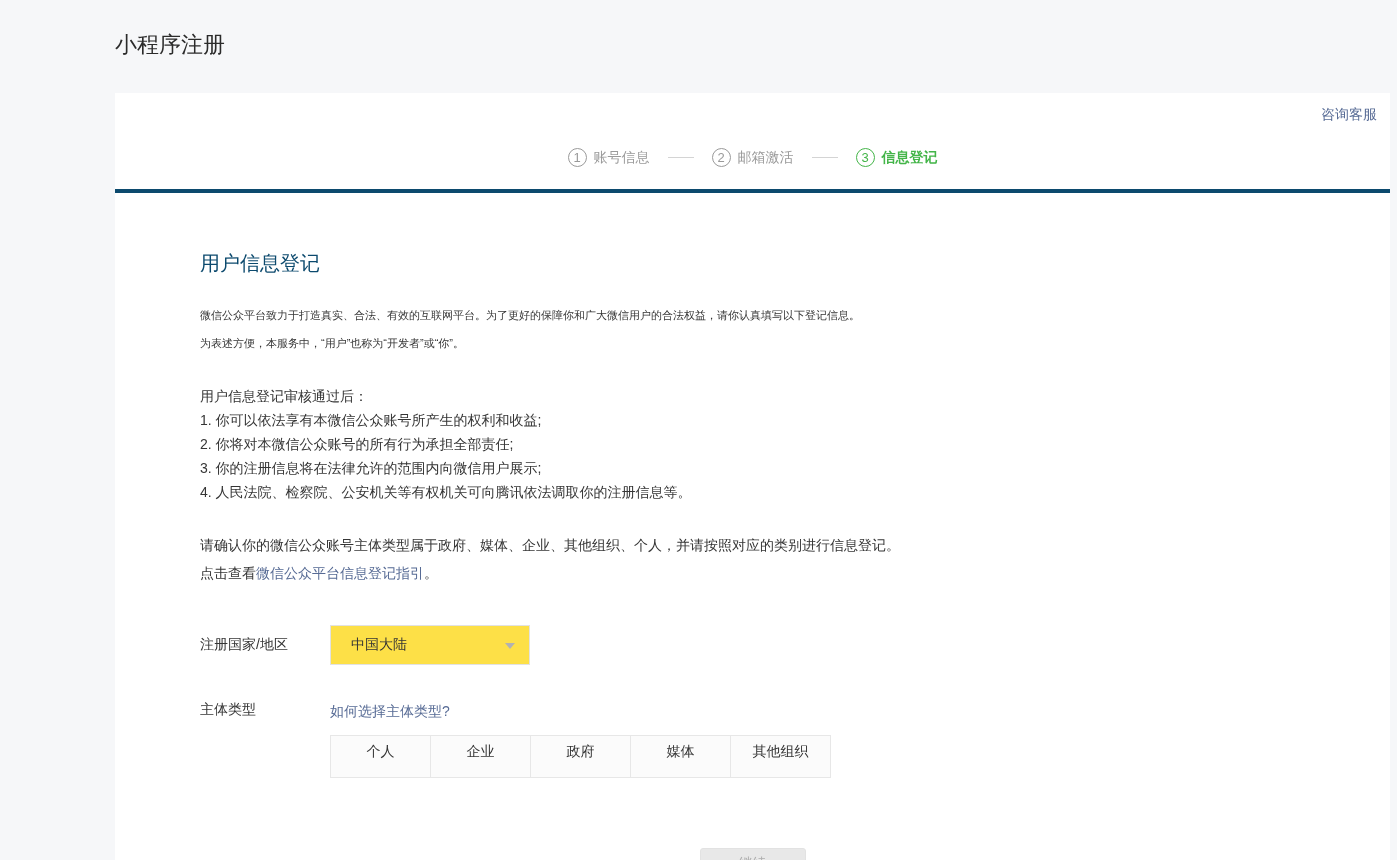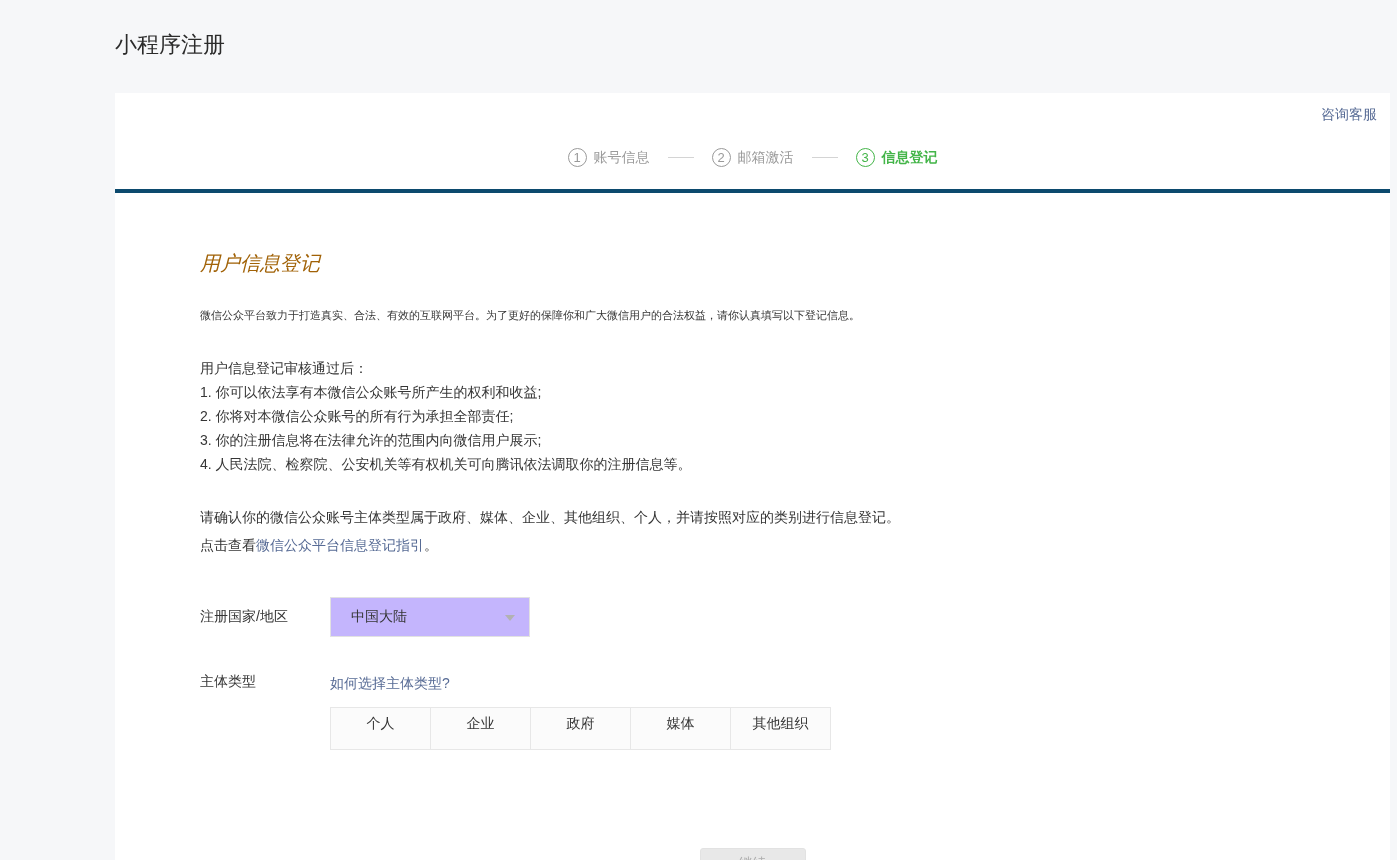--- a/index.html
+++ b/index.html
@@ -37,33 +37,33 @@
   .step-circle {
     width: 19px; height: 19px; border: 1px solid #9a9a9a; border-radius: 50%;
     display: flex; align-items: center; justify-content: center;
     font-size: 13px; margin-right: 7px; flex: none;
   }
   .step.active { color: #44b549; font-weight: bold; }
   .step.active .step-circle { border-color: #44b549; color: #44b549; font-weight: normal; }
   .step-sep { width: 26px; height: 1px; background: #d4d4d4; margin: 0 18px; }
 
   .card-body { padding: 57px 60px 0 85px; }
-  .section-heading { font-size: 20px; font-weight: 400; color: #a16207; margin: 0 0 24px 0; font-style: italic; }
+  .section-heading { font-size: 20px; font-weight: 400; color: #0c4a6e; margin: 0 0 24px 0; }
   .intro-text { font-size: 11px; line-height: 28px; }
   .review-block { margin-top: 27px; font-size: 14px; line-height: 24px; }
   .confirm-block { margin-top: 27px; font-size: 14px; line-height: 28px; }
   .text-link { color: #576b95; cursor: pointer; text-decoration: none; }
 
   .form-row { display: flex; align-items: flex-start; }
   .form-row.country { margin-top: 38px; align-items: center; }
   .form-row.type { margin-top: 36px; }
   .form-label { width: 130px; flex: none; font-size: 14px; color: #353535; }
   .select-box {
     position: relative; width: 200px; height: 40px;
-    border: 1px solid #e2e2e2; background: #c4b5fd;
+    border: 1px solid #e2e2e2; background: #fde047;
     display: flex; align-items: center; padding-left: 20px;
     font-size: 14px; color: #353535; cursor: pointer;
   }
   .select-caret {
     position: absolute; right: 14px; top: 17px;
     width: 0; height: 0;
     border-left: 5px solid transparent; border-right: 5px solid transparent;
     border-top: 6px solid #b2b2b2;
   }
   .type-help { font-size: 14px; margin-top: 2px; display: inline-block; }
@@ -114,20 +114,21 @@
       </div>
     </div>
   </div>
 
   <div class="card-body">
 
     <h2 class="section-heading">用户信息登记</h2>
 
     <div class="intro-text">
       <div>微信公众平台致力于打造真实、合法、有效的互联网平台。为了更好的保障你和广大微信用户的合法权益，请你认真填写以下登记信息。</div>
+      <div>为表述方便，本服务中，“用户”也称为“开发者”或“你”。</div>
     </div>
 
     <div class="review-block">
       <div>用户信息登记审核通过后：</div>
       <div>1. 你可以依法享有本微信公众账号所产生的权利和收益;</div>
       <div>2. 你将对本微信公众账号的所有行为承担全部责任;</div>
       <div>3. 你的注册信息将在法律允许的范围内向微信用户展示;</div>
       <div>4. 人民法院、检察院、公安机关等有权机关可向腾讯依法调取你的注册信息等。</div>
     </div>
 

